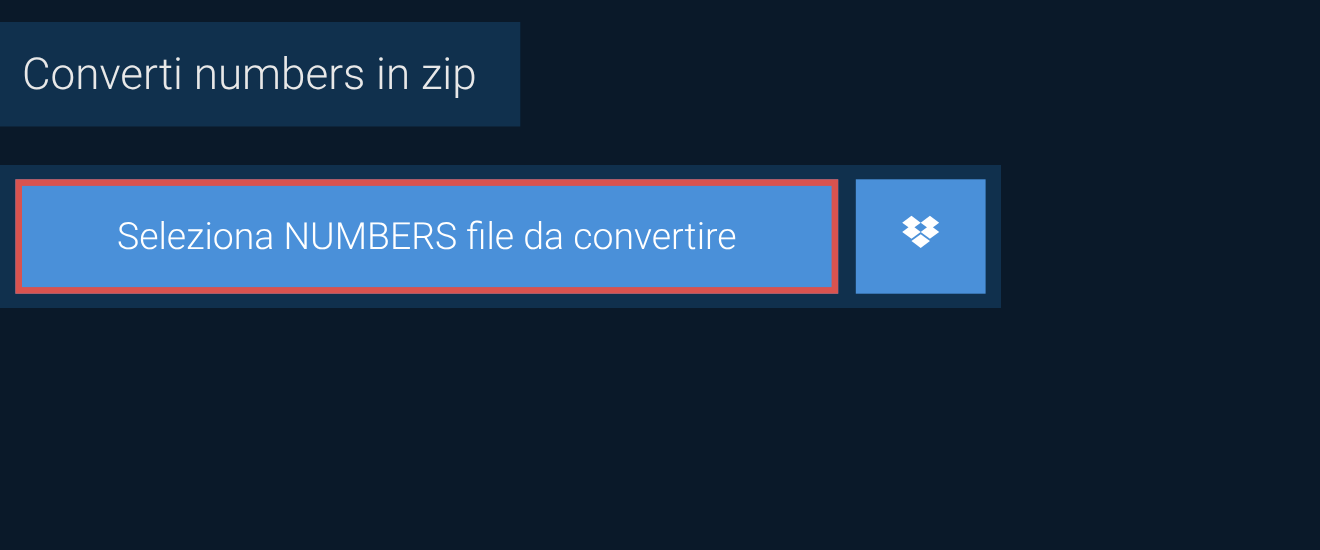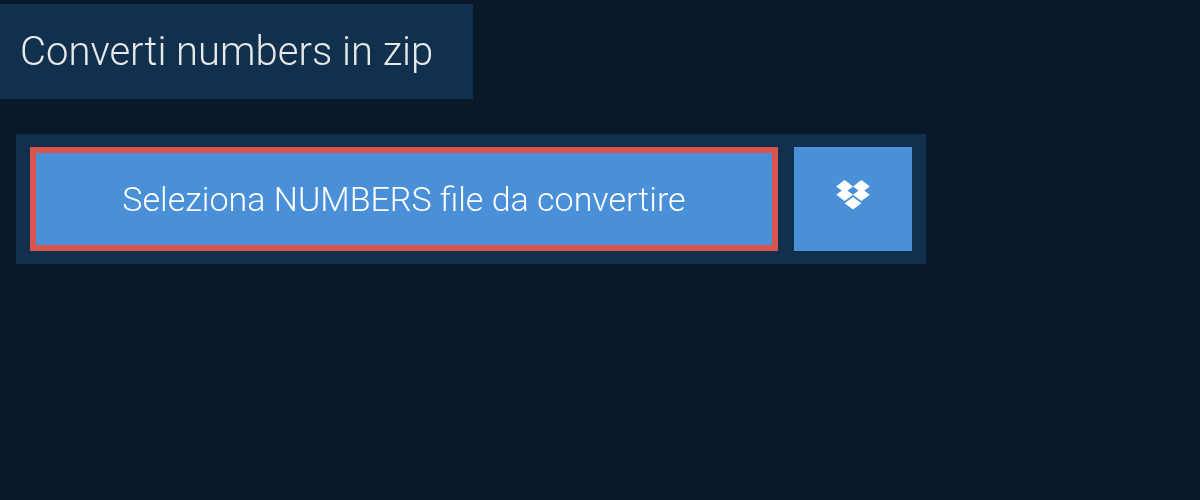--- a/index.html
+++ b/index.html
@@ -11,37 +11,36 @@
       width: 1200px;
       height: 500px;
       background: #0a1929;
       font-family: -apple-system, BlinkMacSystemFont, "Segoe UI", Roboto, Helvetica, Arial, sans-serif;
       overflow: hidden;
     }
     .header-tab {
       background: #10304d;
       display: inline-block;
       padding: 24px 40px 24px 20px;
-      margin-top: 4px;
+      margin-top: 20px;
     }
     .header-title {
       color: #e8e8e8;
       font-size: 40px;
       font-weight: 300;
     }
     .panel {
       background: #10304d;
       width: 910px;
       height: 130px;
       margin-top: 35px;
       display: flex;
       align-items: center;
       padding: 12px 14px;
       gap: 16px;
-      margin-left: 16px;
     }
     .select-file-button {
       flex: 1;
       height: 104px;
       background: #4a90d9;
       border: 6px solid #d9534f;
       display: flex;
       align-items: center;
       justify-content: center;
       cursor: pointer;

